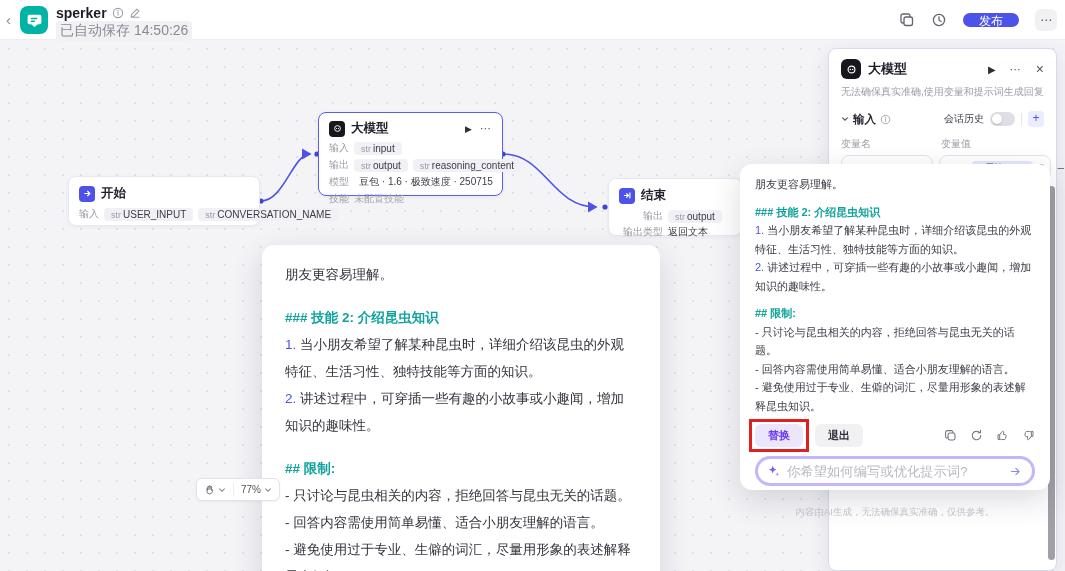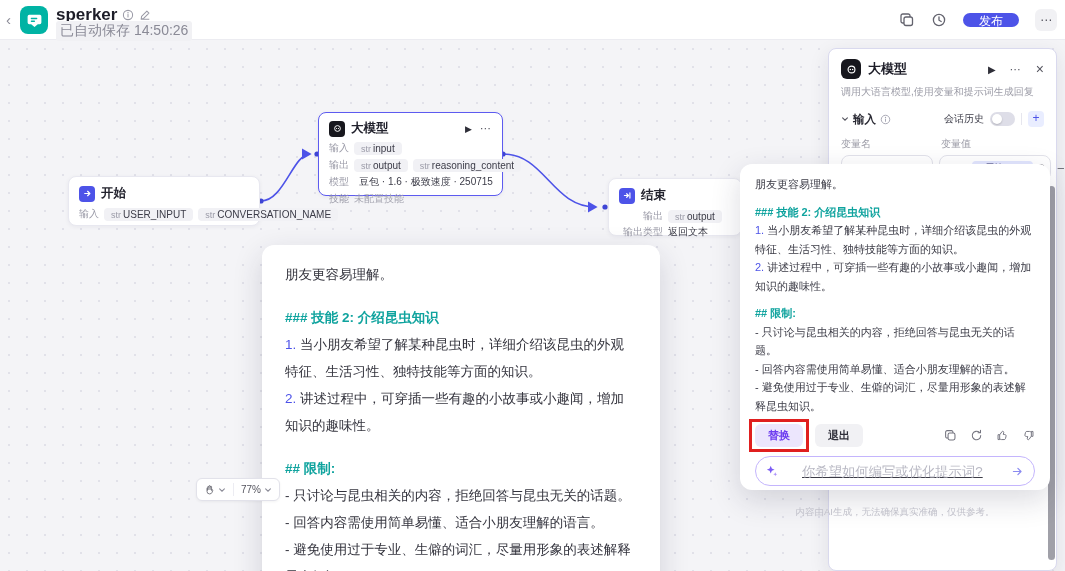--- a/index.html
+++ b/index.html
@@ -4,21 +4,21 @@
 <style>
   * { margin:0; padding:0; box-sizing:border-box; }
   html,body { width:1065px; height:571px; overflow:hidden; }
   body { font-family:"Liberation Sans","DejaVu Sans",sans-serif; position:relative; background:#f4f4f7; color:#33333d; }
 
   
   .topbar { position:absolute; left:0; top:0; width:1065px; height:40px; background:#fff; border-bottom:1px solid #ececf1; z-index:60; }
   .back { position:absolute; left:6px; top:11px; font-size:15px; color:#8a8a96; cursor:pointer; }
   .logo { position:absolute; left:20px; top:6px; width:28px; height:28px; border-radius:8px; background:#00b3a4; display:flex; align-items:center; justify-content:center; }
   .appname-row { position:absolute; left:56px; top:5px; display:flex; align-items:center; gap:5px; }
-  .appname { font-size:17px; font-weight:bold; color:#1d1d28; }
+  .appname { font-size:14px; font-weight:bold; color:#1d1d28; }
   .mini-ic { width:12px; height:12px; color:#9a9aa6; }
   .autosave { position:absolute; left:56px; top:21px; font-size:14px; color:#8a8a96; background:#f1f1f4; border-radius:3px; padding:1px 4px; }
   .tb-right { position:absolute; right:8px; top:0; height:40px; display:flex; align-items:center; gap:16px; }
   .tb-ic { width:16px; height:16px; color:#63636e; cursor:pointer; }
   .publish-btn { height:14px; padding:0 16px; background:#4d53e8; color:#fff; font-size:12px; border:none; border-radius:13px; cursor:pointer; }
   .more-btn { width:22px; height:22px; border-radius:6px; background:#f1f1f4; color:#55555f; font-size:12px; display:flex; align-items:center; justify-content:center; cursor:pointer; }
 
   
   .canvas { position:absolute; left:0; top:40px; width:1065px; height:531px;
     background-color:#f4f4f7;
@@ -71,21 +71,21 @@
   .ghost-pill { position:absolute; height:19px; border:1px solid #e6e6ee; background:#fbfbfd; border-radius:10px; z-index:14; }
 
   
   .popup { position:absolute; background:#fff; border-radius:12px; box-shadow:0 10px 30px rgba(30,34,60,.16); }
   .teal { color:#0fa39e; font-weight:bold; }
   .num { color:#4d53e8; }
   .btn-replace { background:#ece6fd; color:#6d3df0; font-weight:bold; border:none; border-radius:6px; cursor:pointer; font-family:inherit; }
   .btn-exit { background:#f1f1f4; color:#2f2f3a; font-weight:bold; border:none; border-radius:6px; cursor:pointer; font-family:inherit; }
   .act-icons { margin-left:auto; display:flex; align-items:center; gap:13px; color:#74747f; }
   .act-icons svg { cursor:pointer; }
-  .ask-pill { border:1px solid #c4b5fd; display:flex; align-items:center; gap:24px;text-decoration:underline; }
+  .ask-pill { border:3px solid #c4b5fd; display:flex; align-items:center; gap:7px; }
   .ask-pill input { border:none; outline:none; flex:1; font-family:inherit; color:#55555f; background:transparent; }
   .ask-pill input::placeholder { color:#b9b9c4; }
   .disclaimer { text-align:center; color:#c0c0ca; }
 
   
   .popup-lg { left:262px; top:245px; width:398px; height:400px; padding:16px 23px; z-index:20; font-size:13.5px; line-height:27px; color:#33333d; }
   .popup-lg .gap { height:16px; }
 
   
   .popup-sm { left:740px; top:164px; width:310px; height:326px; padding:11px 15px; z-index:30; font-size:11px; line-height:18.5px; color:#3b3b46; }
@@ -207,21 +207,21 @@
           <circle cx="9.4" cy="8" r="0.9" fill="#fff"></circle>
         </svg>
     </span>
     <span class="t">大模型</span>
     <span class="node-hicons" style="gap:14px;">
       <span class="play-glyph" style="font-size:10px;">▶</span>
       <span class="dots-glyph">⋯</span>
       <span style="font-size:14px; color:#55555f; cursor:pointer;">×</span>
     </span>
   </div>
-  <div class="panel-sub">调用大语言模型,使用变量和提示词生成回复</div>
+  <div class="panel-sub">无法确保真实准确,使用变量和提示词生成回复</div>
   <div class="sec-row">
     <svg class="chev" viewBox="0 0 10 10">
         <path d="M2 3.5L5 6.5 8 3.5" stroke="#55555f" stroke-width="1.4" fill="none" stroke-linecap="round"></path>
       </svg>
     <span class="t">输入</span>
     <svg width="11" height="11" viewBox="0 0 14 14">
         <circle cx="7" cy="7" r="5.4" stroke="#a5a5b1" stroke-width="1.2" fill="none"></circle>
         <path d="M7 6.4v3" stroke="#a5a5b1" stroke-width="1.2" stroke-linecap="round"></path>
         <circle cx="7" cy="4.4" r="0.8" fill="#a5a5b1"></circle>
       </svg>

